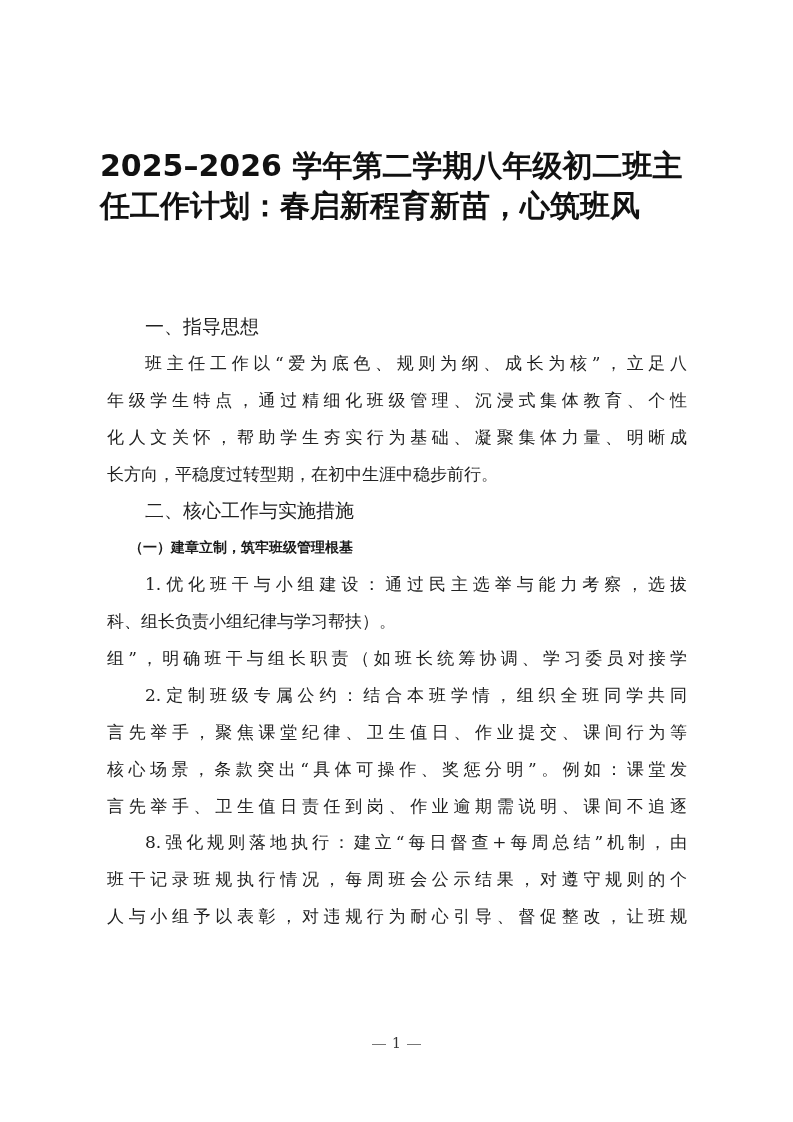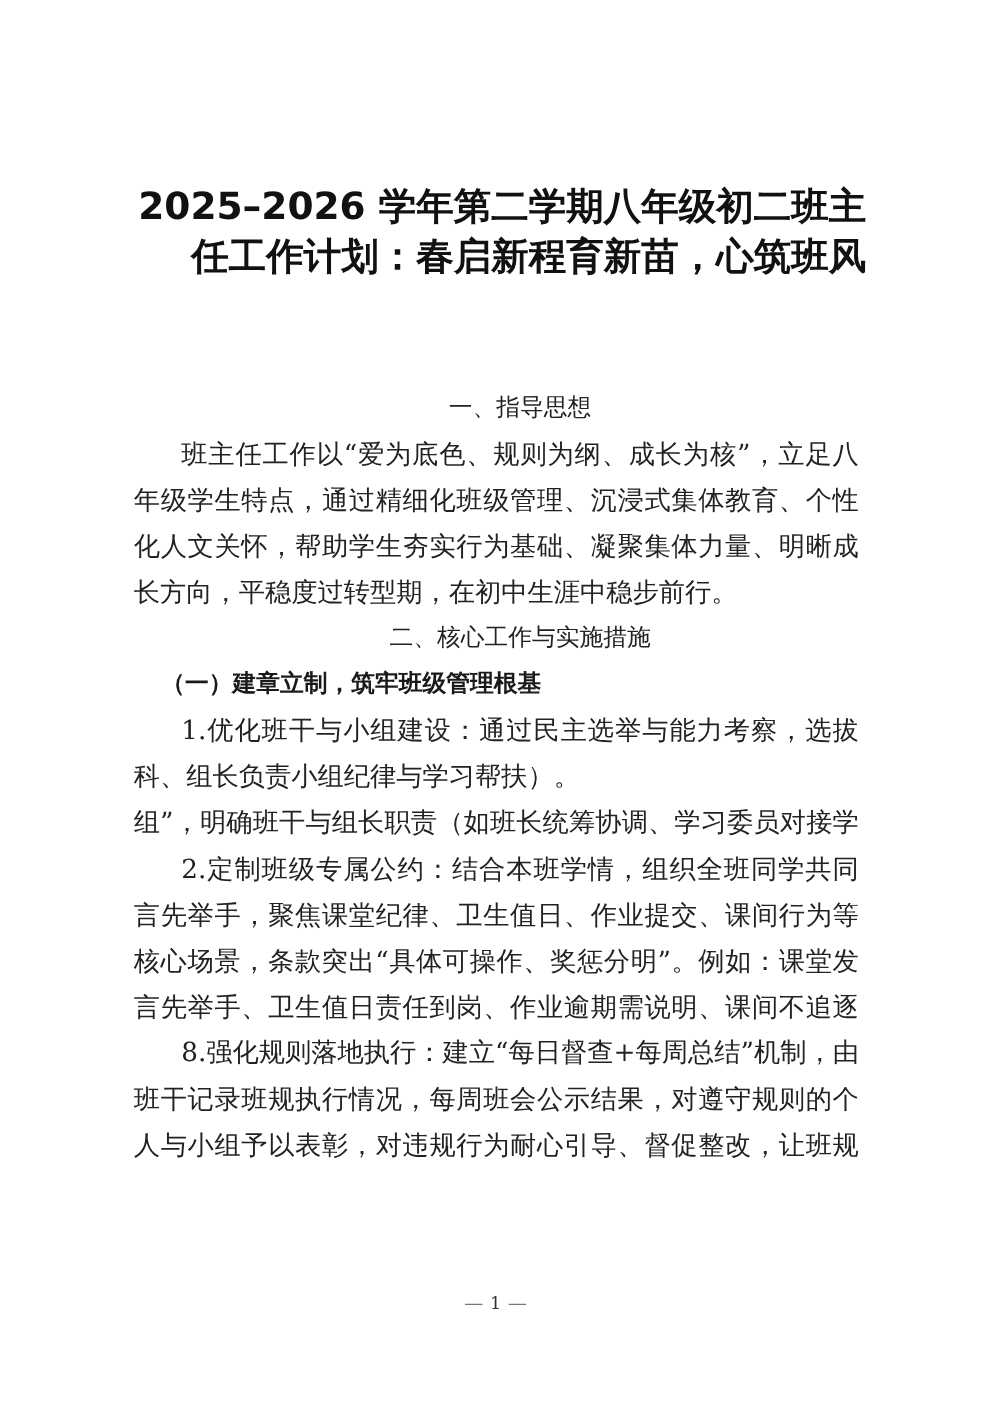--- a/index.html
+++ b/index.html
@@ -20,37 +20,37 @@
     left: 0; top: 0;
     width: 793px;
     height: 1122px;
     background: #ffffff;
   }
   .title {
     position: absolute;
     left: 100px;
     top: 146px;
     width: 593px;
-    text-align: right;
+    text-align: left;
     font-family: "DejaVu Sans", "Liberation Sans", sans-serif;
     font-weight: bold;
     font-size: 30px;
     line-height: 40px;
     color: #111111;
     letter-spacing: 0px;
   }
   .title .line { display: block; white-space: nowrap; }
   .body {
     position: absolute;
     left: 107px;
     top: 308px;
     width: 580px;
   }
   .para {
-    font-size: 21px;
+    font-size: 17px;
     line-height: 36.9px;
     text-align: justify;
     text-align-last: left;
     margin: 0;
     color: #222222;
   }
   .para .ln {
     display: block;
     white-space: nowrap;
     text-align: justify;
@@ -64,26 +64,25 @@
     padding-left: 38px;
   }
   .heading {
     font-family: "DejaVu Sans", "Liberation Sans", sans-serif;
     font-size: 19px;
     line-height: 36.9px;
     height: 36.9px;
     padding-left: 38px;
     color: #222222;
     white-space: nowrap;
-    text-align: center;
   }
   .subheading {
     font-family: "DejaVu Sans", "Liberation Sans", sans-serif;
     font-weight: bold;
-    font-size: 19px;
+    font-size: 14px;
     line-height: 36.9px;
     height: 36.9px;
     padding-left: 22px;
     color: #1a1a1a;
     white-space: nowrap;
   }
   .page-number {
     position: absolute;
     left: 0;
     width: 793px;

